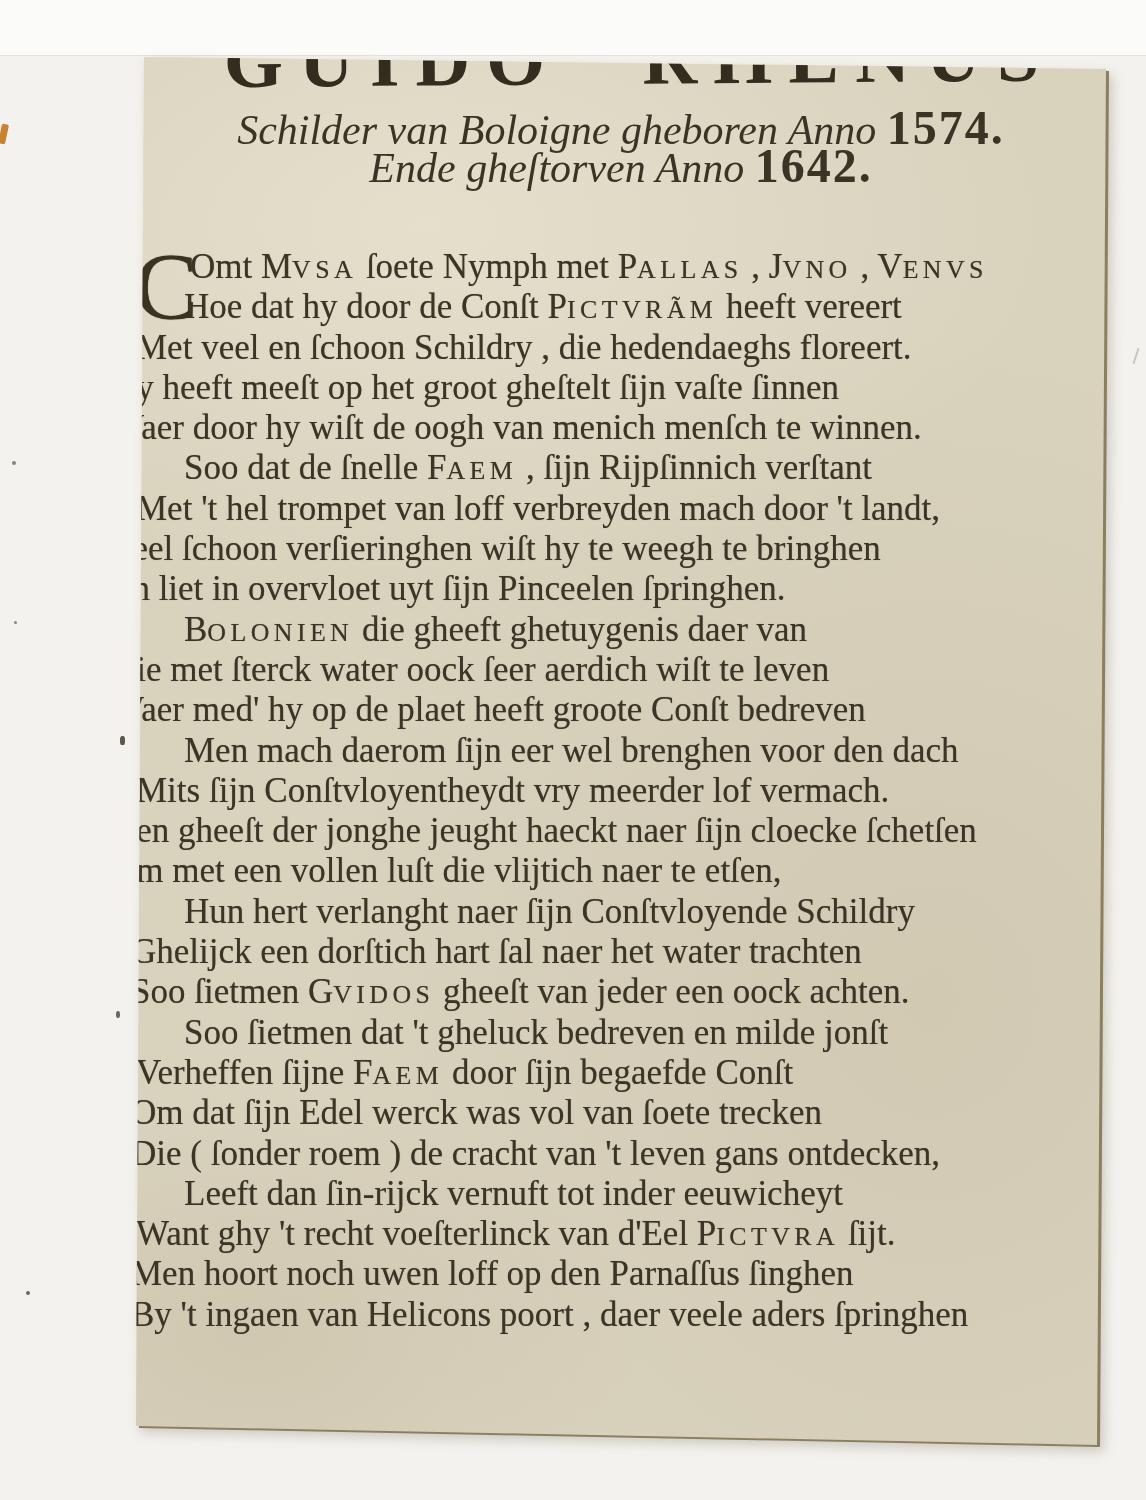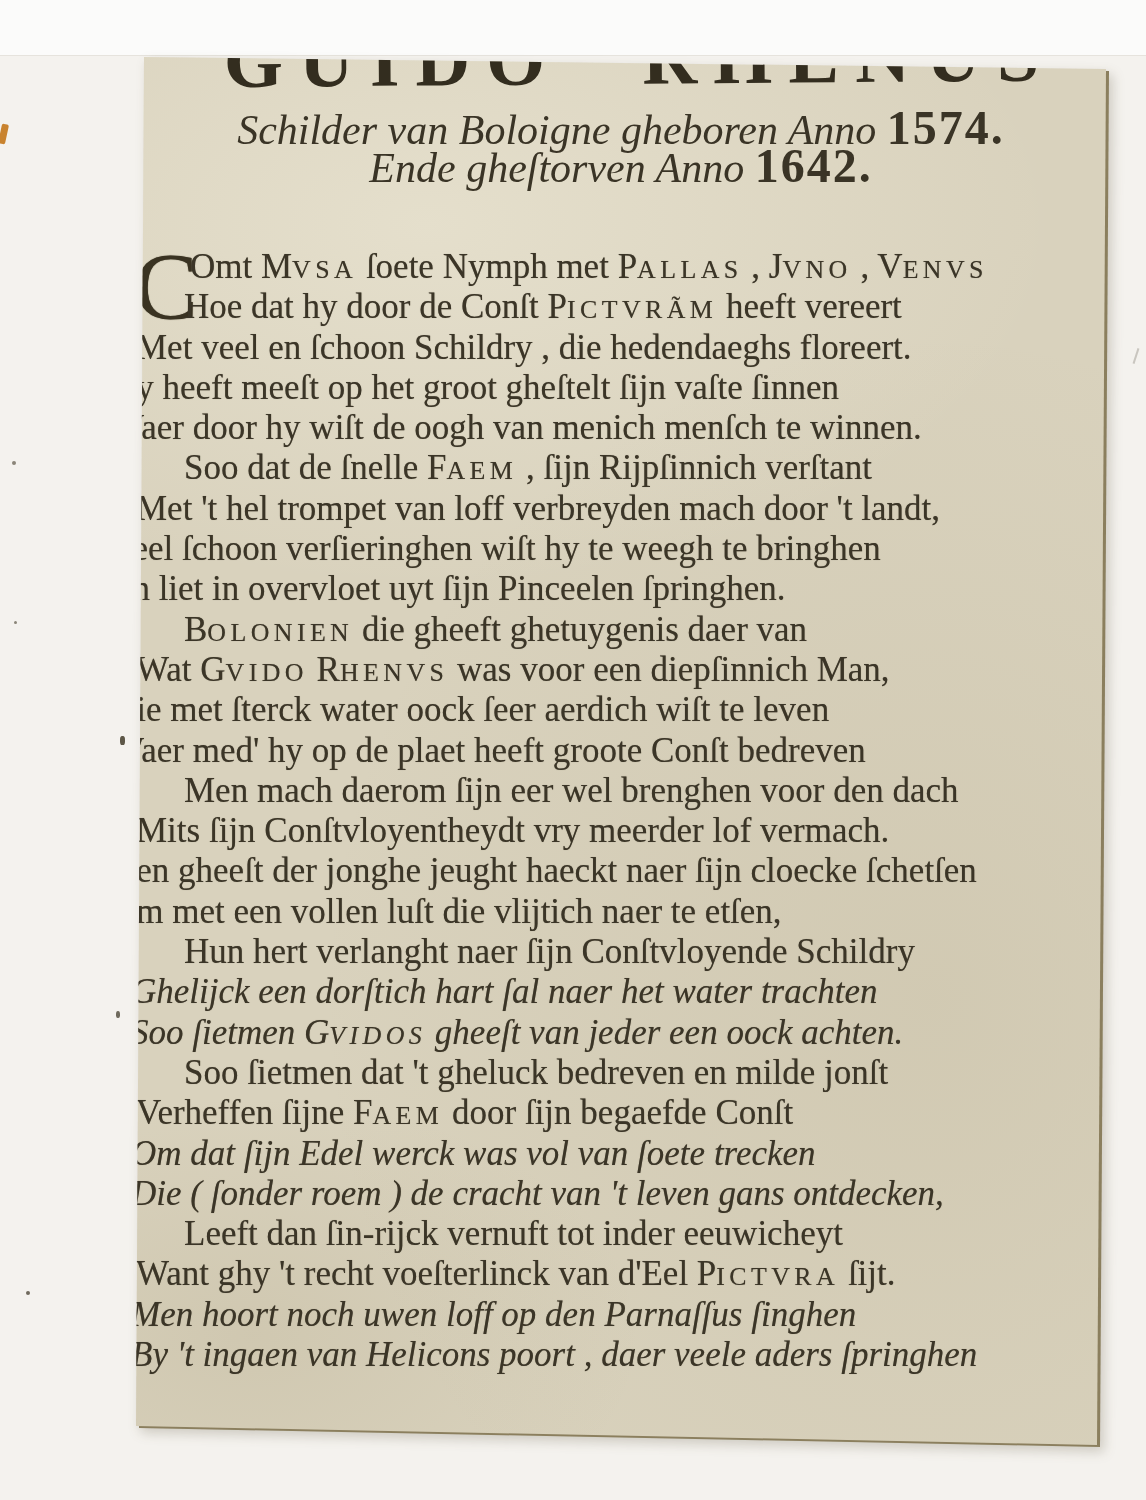--- a/index.html
+++ b/index.html
@@ -46,21 +46,21 @@
   .subtitle2{top:86px;}
   .poem{
     position:absolute;left:0;top:190px;width:970px;
     font-size:35px;color:#3b3527;
     text-shadow:0 0 0.7px rgba(58,52,38,0.55);
   }
   .line{white-space:nowrap;height:40.3px;line-height:40.3px;}
   .line .sc{
     text-transform:uppercase;font-size:0.74em;letter-spacing:0.17em;
   }
-  .flush{margin-left:-5px;font-style:italic;}
+  .flush{margin-left:-5px;}
   .flushcut{margin-left:-25px;}
   .in1{margin-left:48px;}
   .in2{}
   .indrop{margin-left:54px;}
   .drop-cap{
     position:absolute;left:-2px;top:182px;
     font-size:96px;line-height:96px;font-weight:normal;color:#3a3322;
     text-shadow:0 0 1px rgba(58,51,34,0.8);
   }
   .speck{position:absolute;background:#8a8578;border-radius:50%;}
@@ -111,21 +111,20 @@
         <div class="line indrop">Omt M<span class="sc">vsa</span> ſoete Nymph met P<span class="sc">allas</span> , J<span class="sc">vno</span> , V<span class="sc">envs</span></div>
         <div class="line in1">Hoe dat hy door de Conſt P<span class="sc">ictvrãm</span> heeft vereert</div>
         <div class="line in2">Met veel en ſchoon Schildry , die hedendaeghs floreert.</div>
         <div class="line flushcut">Hy heeft meeſt op het groot gheſtelt ſijn vaſte ſinnen</div>
         <div class="line flushcut">Waer door hy wiſt de oogh van menich menſch te winnen.</div>
         <div class="line in1">Soo dat de ſnelle F<span class="sc">aem</span> , ſijn Rijpſinnich verſtant</div>
         <div class="line in2">Met 't hel trompet van loff verbreyden mach door 't landt,</div>
         <div class="line flushcut">Veel ſchoon verſieringhen wiſt hy te weegh te bringhen</div>
         <div class="line flushcut">En liet in overvloet uyt ſijn Pinceelen ſpringhen.</div>
         <div class="line in1">B<span class="sc">olonien</span> die gheeft ghetuygenis daer van</div>
-        <div class="line in2">Wat G<span class="sc">vido</span> R<span class="sc">henvs</span> was voor een diepſinnich Man,</div>
         <div class="line flushcut">Die met ſterck water oock ſeer aerdich wiſt te leven</div>
         <div class="line flushcut">Waer med' hy op de plaet heeft groote Conſt bedreven</div>
         <div class="line in1">Men mach daerom ſijn eer wel brenghen voor den dach</div>
         <div class="line in2">Mits ſijn Conſtvloyentheydt vry meerder lof vermach.</div>
         <div class="line flushcut">Den gheeſt der jonghe jeught haeckt naer ſijn cloecke ſchetſen</div>
         <div class="line flushcut">Om met een vollen luſt die vlijtich naer te etſen,</div>
         <div class="line in1">Hun hert verlanght naer ſijn Conſtvloyende Schildry</div>
         <div class="line flush">Ghelijck een dorſtich hart ſal naer het water trachten</div>
         <div class="line flush">Soo ſietmen G<span class="sc">vidos</span> gheeſt van jeder een oock achten.</div>
         <div class="line in1">Soo ſietmen dat 't gheluck bedreven en milde jonſt</div>

